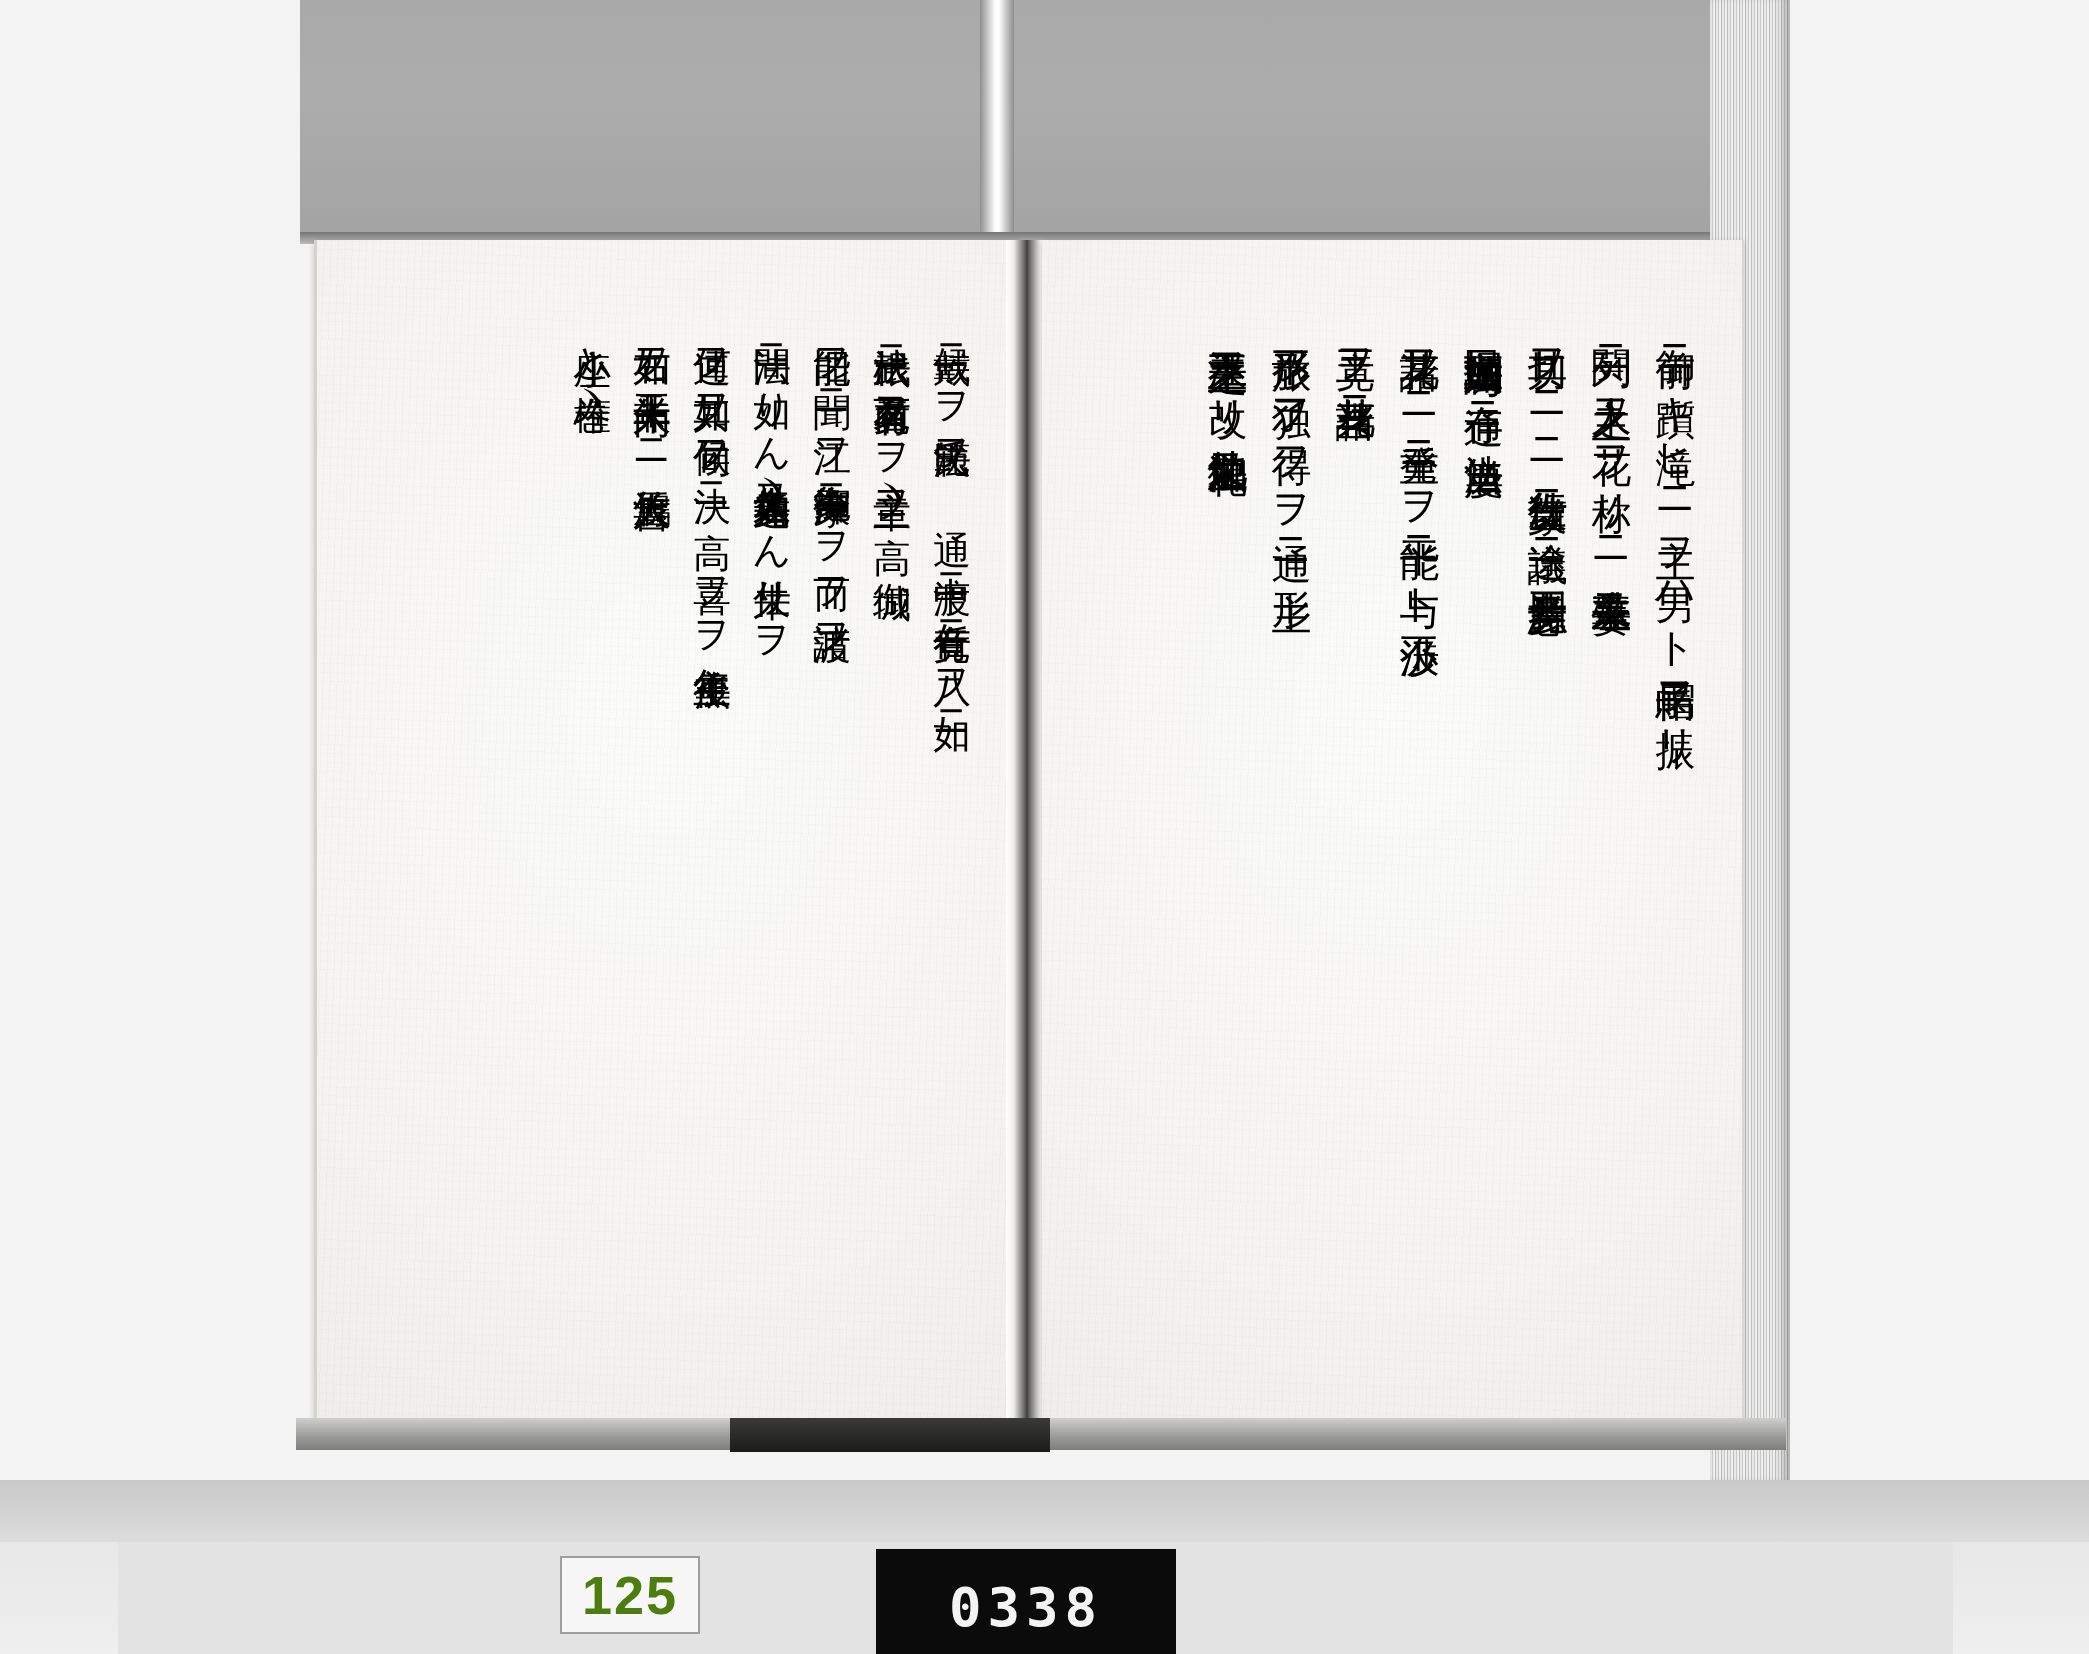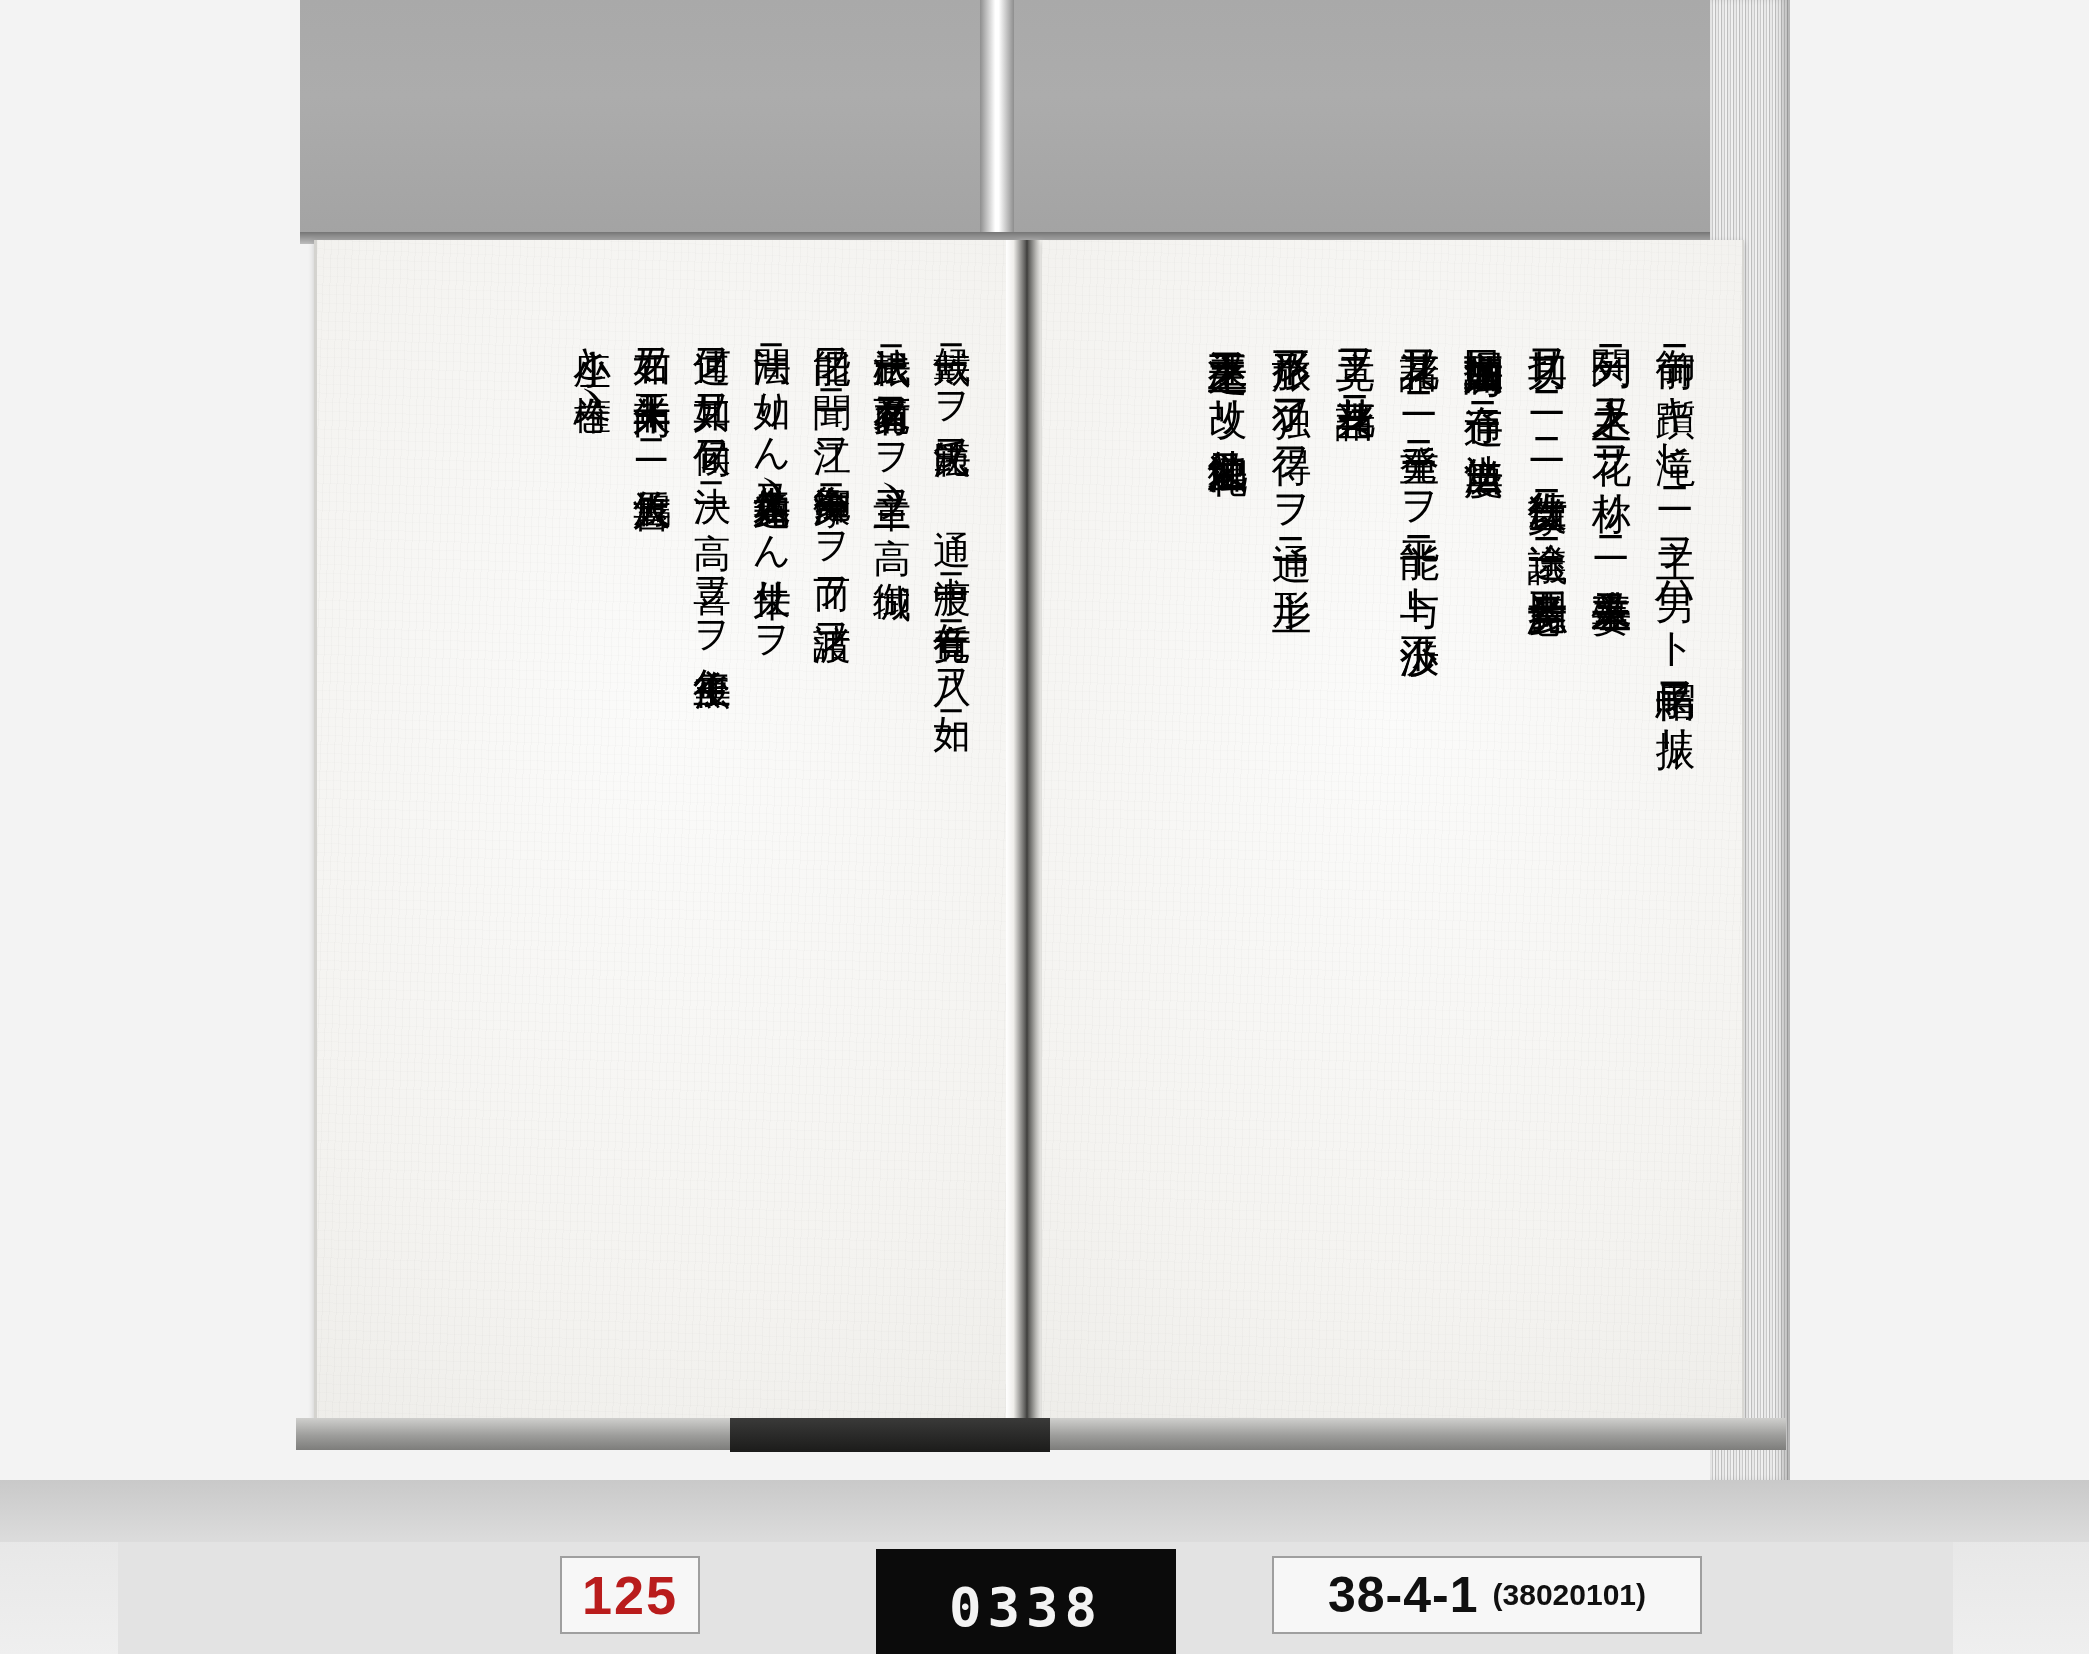--- a/index.html
+++ b/index.html
@@ -177,21 +177,21 @@
     box-sizing: border-box;
   }
 
   .label.page-no {
     left: 560px;
     top: 1556px;
     width: 140px;
     height: 78px;
     background: #f7f7f7;
     border: 2px solid #9f9f9f;
-    color: #b91c1c;
+    color: #4d7c0f;
     font-size: 54px;
     font-weight: bold;
     letter-spacing: 2px;
     font-family: "Liberation Sans", sans-serif;
   }
 
   .label.frame-no {
     left: 876px;
     top: 1549px;
     width: 300px;
@@ -345,18 +345,14 @@
   <div class="caption-strip"></div>
 
   <div class="label page-no">
     <span>125</span>
   </div>
 
   <div class="label frame-no">
     <span>0338</span>
   </div>
 
-  <div class="label call-no">
-    <span>38-4-1</span>
-    <span class="sub">(38020101)</span>
-  </div>
 
 </div>
 
 </body></html>

